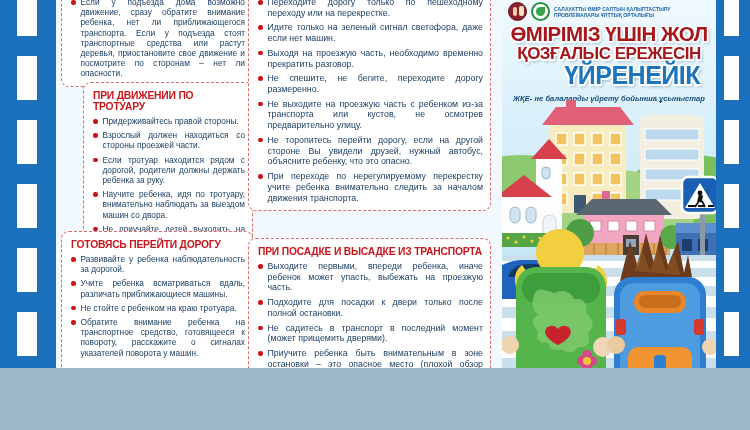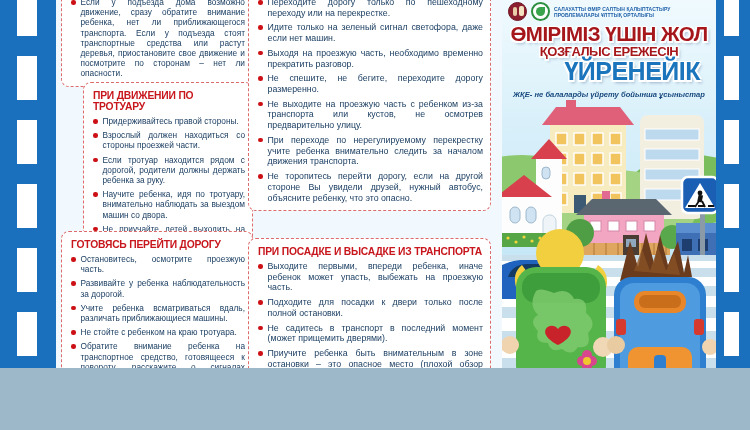--- a/index.html
+++ b/index.html
@@ -62,21 +62,21 @@
   .logo-health:before { content:""; position:absolute; left:3px; top:3px; width:9px; height:9px; border-radius:50% 0 50% 50%; background:#3aa34e; }
   .org-text { color:#1e5fa8; font-weight:bold; font-size:5px; line-height:1.2; letter-spacing:0.1px; }
 
   .title-block { position:absolute; top:24px; left:0; right:0; text-align:center; }
   .title-line {
     font-weight:bold; letter-spacing:-0.5px; line-height:1.02;
     color:#a6171c;
     text-shadow:-1.5px -1.5px 0 #fff, 1.5px -1.5px 0 #fff, -1.5px 1.5px 0 #fff, 1.5px 1.5px 0 #fff, 0 1.5px 0 #fff, 0 -1.5px 0 #fff, 2px 3px 3px rgba(30,60,110,.35);
   }
   .title-1 { font-size:20.5px; }
-  .title-2 { font-size:13px; }
+  .title-2 { font-size:17px; }
   .title-3 { font-size:25px; color:#1b75bc; text-align:right; padding-right:16px; margin-top:1px;margin-left:6px; }
   .subtitle { margin-top:5px; font-size:7.6px; font-style:italic; font-weight:bold; color:#17497e; }
 
   .scene { position:absolute; left:0; top:95px; width:214px; height:335px; }
 </style>
 </head>
 <body>
 
 <div class="poster">
 
@@ -116,24 +116,20 @@
             <span class="dot"></span>
             <span class="bullet-text">Не приучайте детей выходить на проезжую часть, коляски и санки везите только по тротуару.</span>
           </li>
         </ul>
     </div>
     <div class="panel p-left-3">
       <div class="section-title">ГОТОВЯСЬ ПЕРЕЙТИ ДОРОГУ</div>
       <ul class="rules">
           <li class="bullet-item">
             <span class="dot"></span>
-            <span class="bullet-text">Остановитесь, осмотрите проезжую часть.</span>
-          </li>
-          <li class="bullet-item">
-            <span class="dot"></span>
             <span class="bullet-text">Развивайте у ребенка наблюдательность за дорогой.</span>
           </li>
           <li class="bullet-item">
             <span class="dot"></span>
             <span class="bullet-text">Учите ребенка всматриваться вдаль, различать приближающиеся машины.</span>
           </li>
           <li class="bullet-item">
             <span class="dot"></span>
             <span class="bullet-text">Не стойте с ребенком на краю тротуара.</span>
           </li>
@@ -163,25 +159,25 @@
           <li class="bullet-item">
             <span class="dot"></span>
             <span class="bullet-text">Не спешите, не бегите, переходите дорогу размеренно.</span>
           </li>
           <li class="bullet-item">
             <span class="dot"></span>
             <span class="bullet-text">Не выходите на проезжую часть с ребенком из-за транспорта или кустов, не осмотрев предварительно улицу.</span>
           </li>
           <li class="bullet-item">
             <span class="dot"></span>
+            <span class="bullet-text">Не торопитесь перейти дорогу, если на другой стороне Вы увидели друзей, нужный автобус, объясните ребенку, что это опасно.</span>
+          </li>
+          <li class="bullet-item">
+            <span class="dot"></span>
             <span class="bullet-text">При переходе по нерегулируемому перекрестку учите ребенка внимательно следить за началом движения транспорта.</span>
-          </li>
-          <li class="bullet-item">
-            <span class="dot"></span>
-            <span class="bullet-text">Не торопитесь перейти дорогу, если на другой стороне Вы увидели друзей, нужный автобус, объясните ребенку, что это опасно.</span>
           </li>
         </ul>
     </div>
     <div class="panel p-mid-2">
       <div class="section-title">ПРИ ПОСАДКЕ И ВЫСАДКЕ ИЗ ТРАНСПОРТА</div>
       <ul class="rules">
           <li class="bullet-item">
             <span class="dot"></span>
             <span class="bullet-text">Выходите первыми, впереди ребенка, иначе ребенок может упасть, выбежать на проезжую часть.</span>
           </li>

